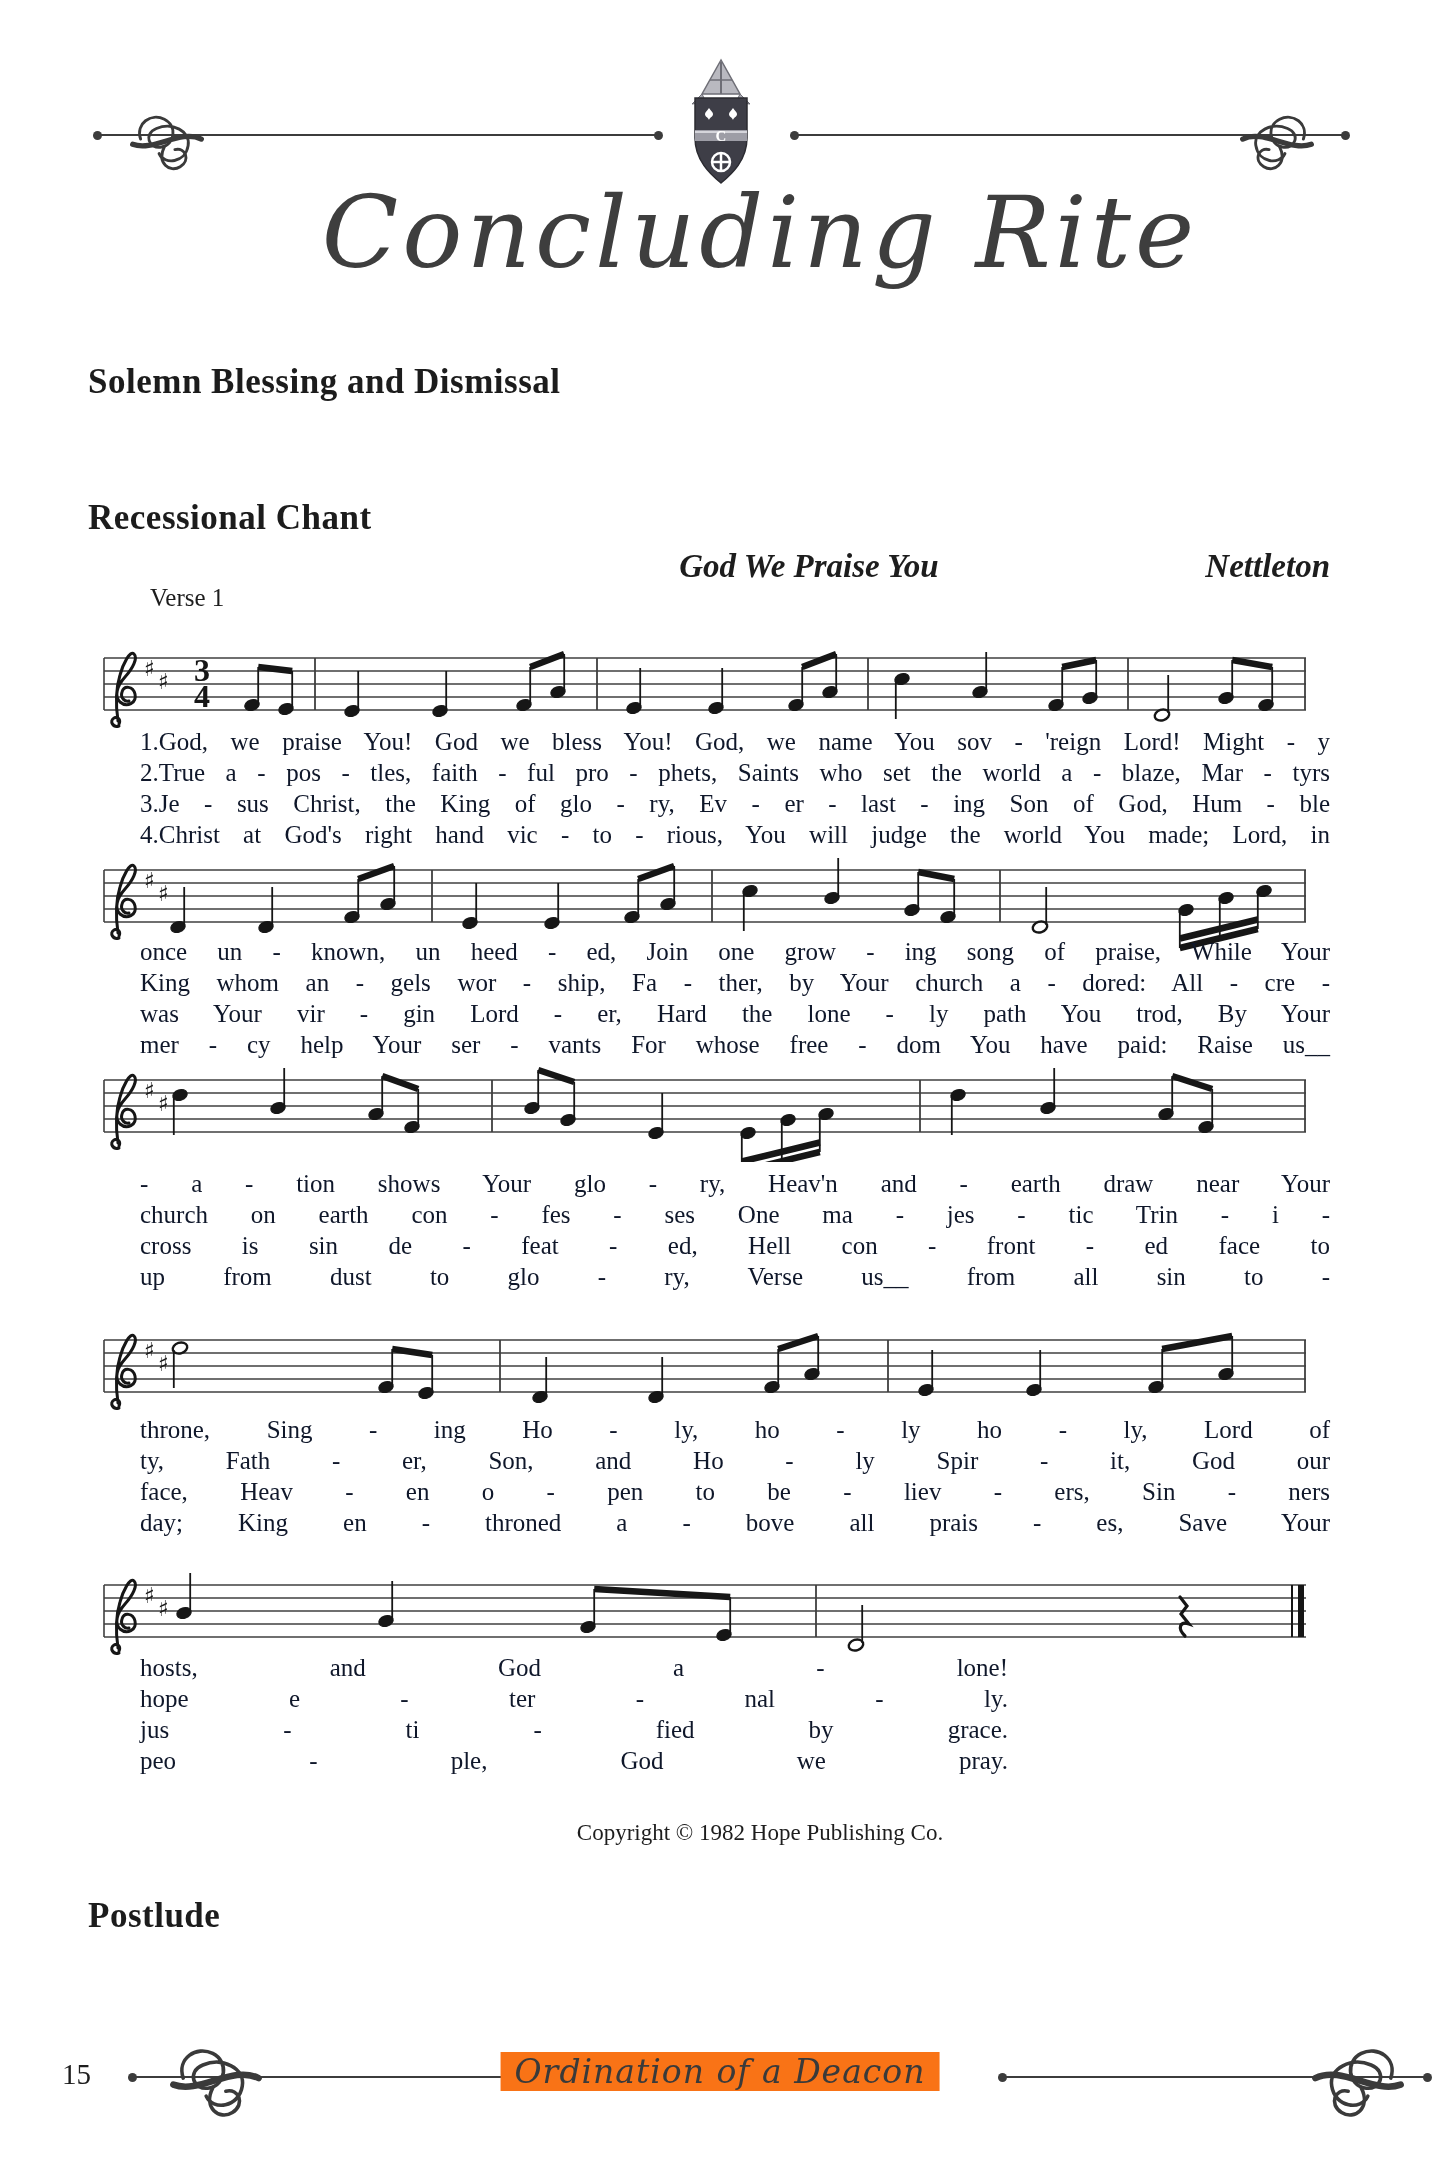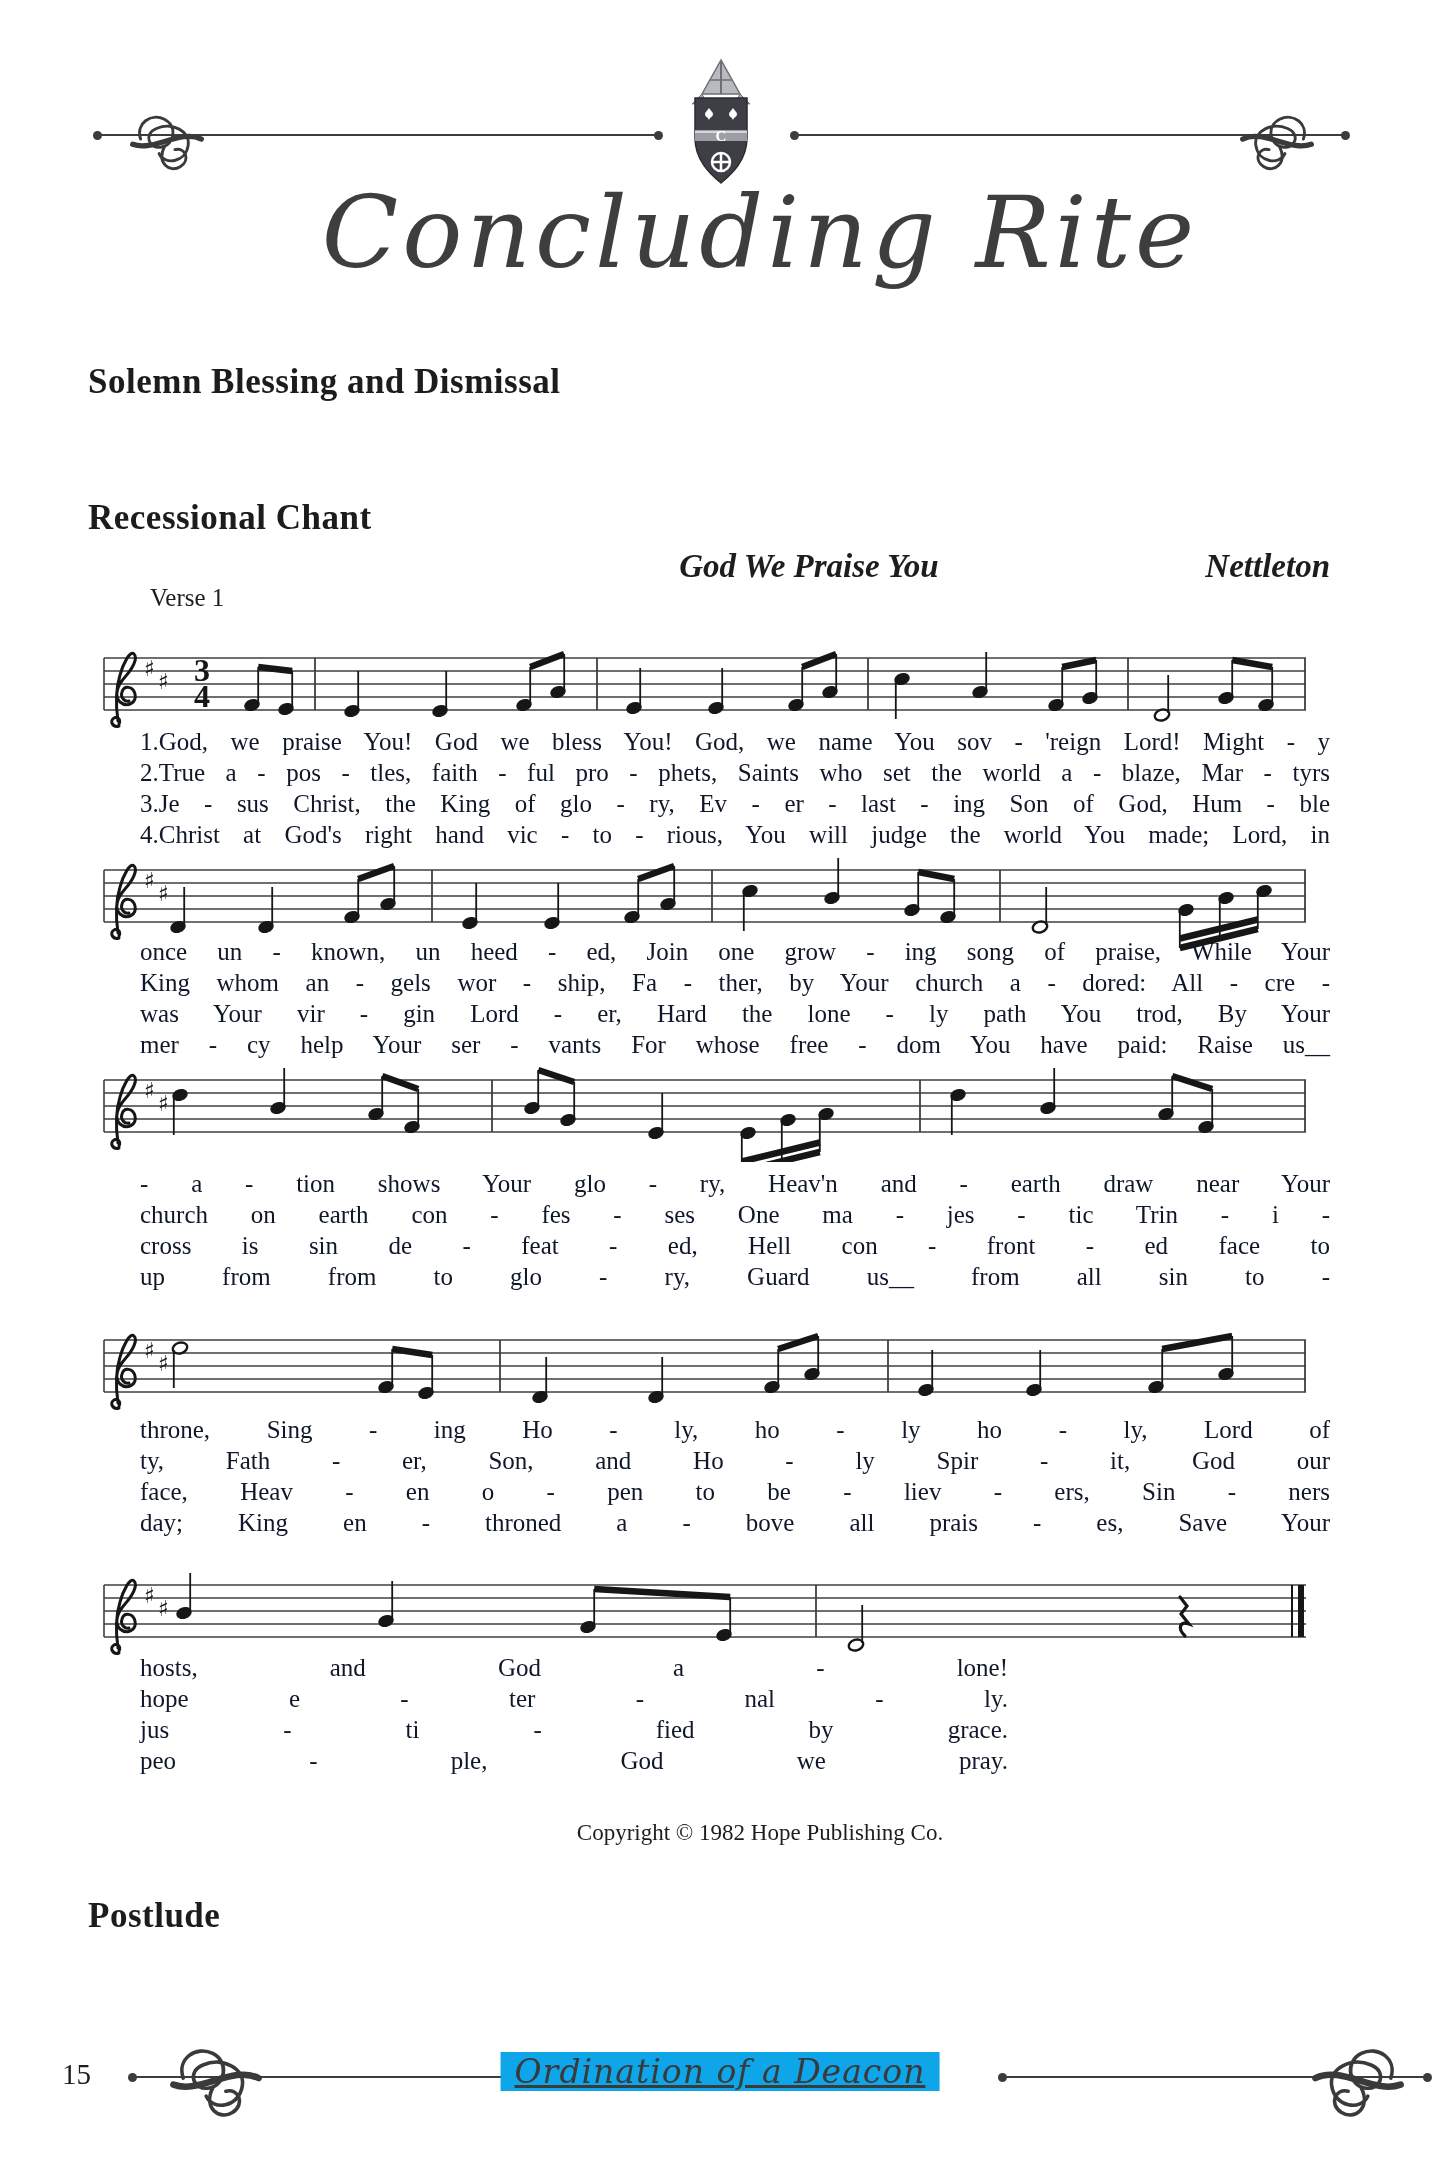--- a/index.html
+++ b/index.html
@@ -41,21 +41,21 @@
   }
   .lyrics.narrow{width:868px;}
   .copyright{
     position:absolute;top:1820px;left:50%;transform:translateX(-50%);margin-left:40px;
     font-size:23px;white-space:nowrap;
   }
   .footer-num{position:absolute;left:62px;top:2058px;font-size:29px;}
   .footer-script{
     position:absolute;top:2052px;left:50%;transform:translateX(-50%);
     font-family:"DejaVu Serif", serif;font-style:italic;font-size:33px;color:#3a3a3a;
-    letter-spacing:1px;white-space:nowrap;background:#0ea5e9;padding:0 14px;z-index:3;text-decoration:underline;
+    letter-spacing:1px;white-space:nowrap;background:#f97316;padding:0 14px;z-index:3;
   }
 </style>
 </head>
 <body>
 
 <div class="page">
 
   <svg width="0" height="0" style="position:absolute">
     <defs>
       <g id="flourish" stroke="#3a3a3a" fill="none" stroke-linecap="round">
@@ -275,21 +275,21 @@
       <line x1="1072.2" y1="62" x2="1072.2" y2="26" stroke="#161616" stroke-width="1.8"></line>
       <ellipse cx="1106" cy="77" rx="7.4" ry="5.3" fill="#161616" stroke="#161616" stroke-width="1" transform="rotate(-18 1106 77)"></ellipse>
       <line x1="1112.2" y1="75" x2="1112.2" y2="39" stroke="#161616" stroke-width="1.8"></line>
       <line x1="1072.2" y1="26" x2="1112.2" y2="39" stroke="#161616" stroke-width="6.5"></line>
       <line x1="1205" y1="30" x2="1205" y2="82" stroke="#3f3f3f" stroke-width="1.8"></line>
     </svg>
   <div class="lyrics" style="top:1168px;">
       <div>- a - tion shows Your glo - ry, Heav'n and - earth draw near Your</div>
       <div>church on earth con - fes - ses One ma - jes - tic Trin - i -</div>
       <div>cross is sin de - feat - ed, Hell con - front - ed face to</div>
-      <div>up from from to glo - ry, Guard us__ from all sin to -</div>
+      <div>up from dust to glo - ry, Verse us__ from all sin to -</div>
     </div>
 
   <svg class="staff" style="top:1310px;" viewBox="0 0 1210 112">
       <line x1="4" y1="30" x2="1206" y2="30" stroke="#3f3f3f" stroke-width="1.3"></line>
       <line x1="4" y1="43" x2="1206" y2="43" stroke="#3f3f3f" stroke-width="1.3"></line>
       <line x1="4" y1="56" x2="1206" y2="56" stroke="#3f3f3f" stroke-width="1.3"></line>
       <line x1="4" y1="69" x2="1206" y2="69" stroke="#3f3f3f" stroke-width="1.3"></line>
       <line x1="4" y1="82" x2="1206" y2="82" stroke="#3f3f3f" stroke-width="1.3"></line>
       <line x1="4" y1="30" x2="4" y2="82" stroke="#3f3f3f" stroke-width="1.6"></line>
       <path d="M11,98 C5,100 1,93 6,90 C10,88 13,92 11,96 M10,93 C7,73 8,60 12,47 C15,36 22,22 26,26 C30,30 25,40 17,49 C9,58 6,68 12,74 C19,80 29,75 27,66 C25,58 16,57 14,64 C12,70 17,74 21,73" fill="none" stroke="#161616" stroke-width="3" stroke-linecap="round" transform="translate(8,0)"></path>

